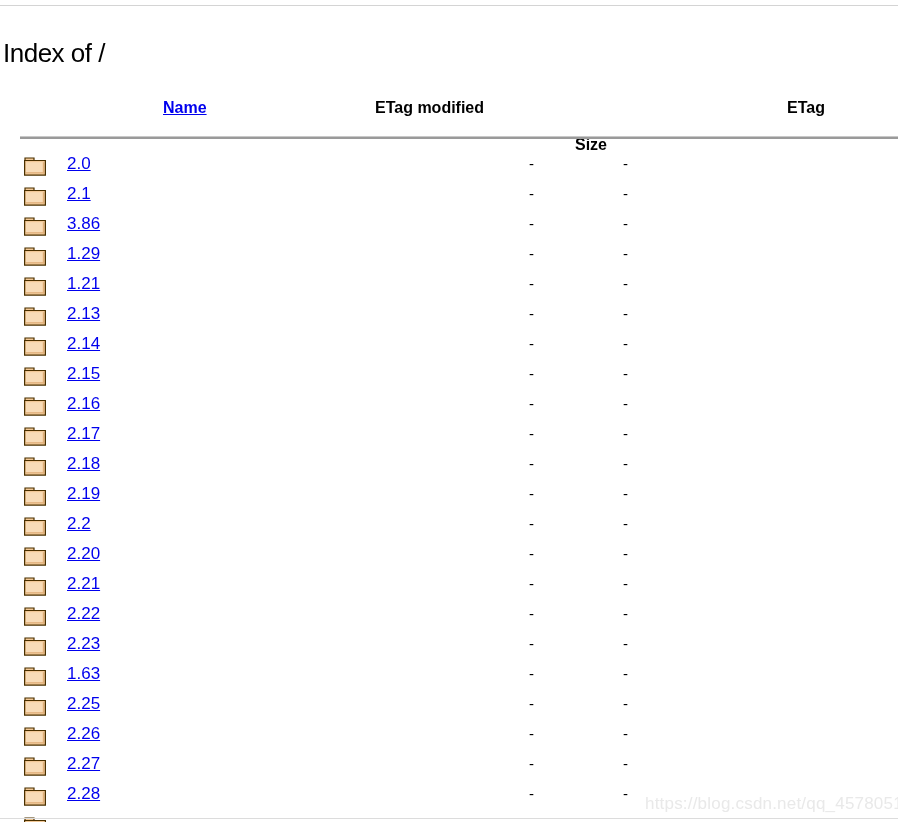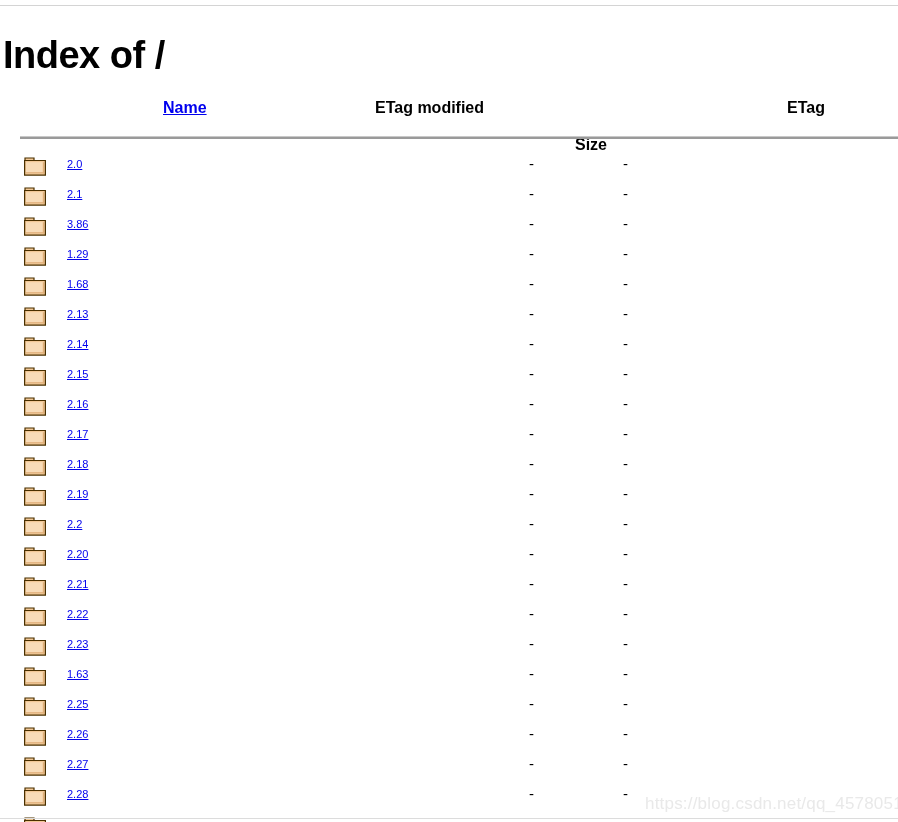--- a/index.html
+++ b/index.html
@@ -23,23 +23,23 @@
     left: 0;
     top: 5px;
     width: 898px;
     height: 1px;
     background: #d4d4d4;
   }
 
   .page-title {
     position: absolute;
     left: 3px;
-    top: 7px;
-    font-size: 38px;
-    font-weight: bold;
+    top: 13px;
+    font-size: 26px;
+    font-weight: normal;
     letter-spacing: -0.5px;
     line-height: 46px;
     white-space: nowrap;
   }
 
   
   .table-head {
     position: absolute;
     left: 0;
     top: 98px;
@@ -93,21 +93,21 @@
     top: 4px;
     width: 22px;
     height: 19px;
     display: block;
   }
 
   .row-name {
     position: absolute;
     left: 67px;
     top: 0;
-    font-size: 11px;
+    font-size: 17px;
     line-height: 22px;
     color: #0000ee;
     text-decoration: underline;
     white-space: nowrap;
     cursor: pointer;
   }
 
   .cell-modified {
     position: absolute;
     left: 529px;
@@ -245,21 +245,21 @@
 
     <path d="M1 1 h9 v3 h-9 z" fill="#F2C896" stroke="#4A3000" stroke-width="1.2" stroke-linejoin="miter"></path>
 
     <path d="M0.6 3.5 h20.8 v14.6 h-20.8 z" fill="#F2C896" stroke="#4A3000" stroke-width="1.2" stroke-linejoin="miter"></path>
 
     <path d="M2 5.2 h18 v11.2 h-18 z" fill="#F8DCB8" stroke="none"></path>
 
     <path d="M2 15.2 h18 v1.2 h-18 z" fill="#E0AE78" stroke="none"></path>
     <path d="M18.8 5.2 h1.2 v11.2 h-1.2 z" fill="#E0AE78" stroke="none"></path>
   </svg>
-      <a class="row-name">1.68</a>
+      <a class="row-name">1.21</a>
       <span class="cell-modified">-</span>
       <span class="cell-size">-</span>
       <span class="cell-etag"></span>
     </div>
     <div class="row">
       <svg class="folder-icon" viewBox="0 0 22 19" xmlns="http://www.w3.org/2000/svg">
 
     <path d="M1 1 h9 v3 h-9 z" fill="#F2C896" stroke="#4A3000" stroke-width="1.2" stroke-linejoin="miter"></path>
 
     <path d="M0.6 3.5 h20.8 v14.6 h-20.8 z" fill="#F2C896" stroke="#4A3000" stroke-width="1.2" stroke-linejoin="miter"></path>

